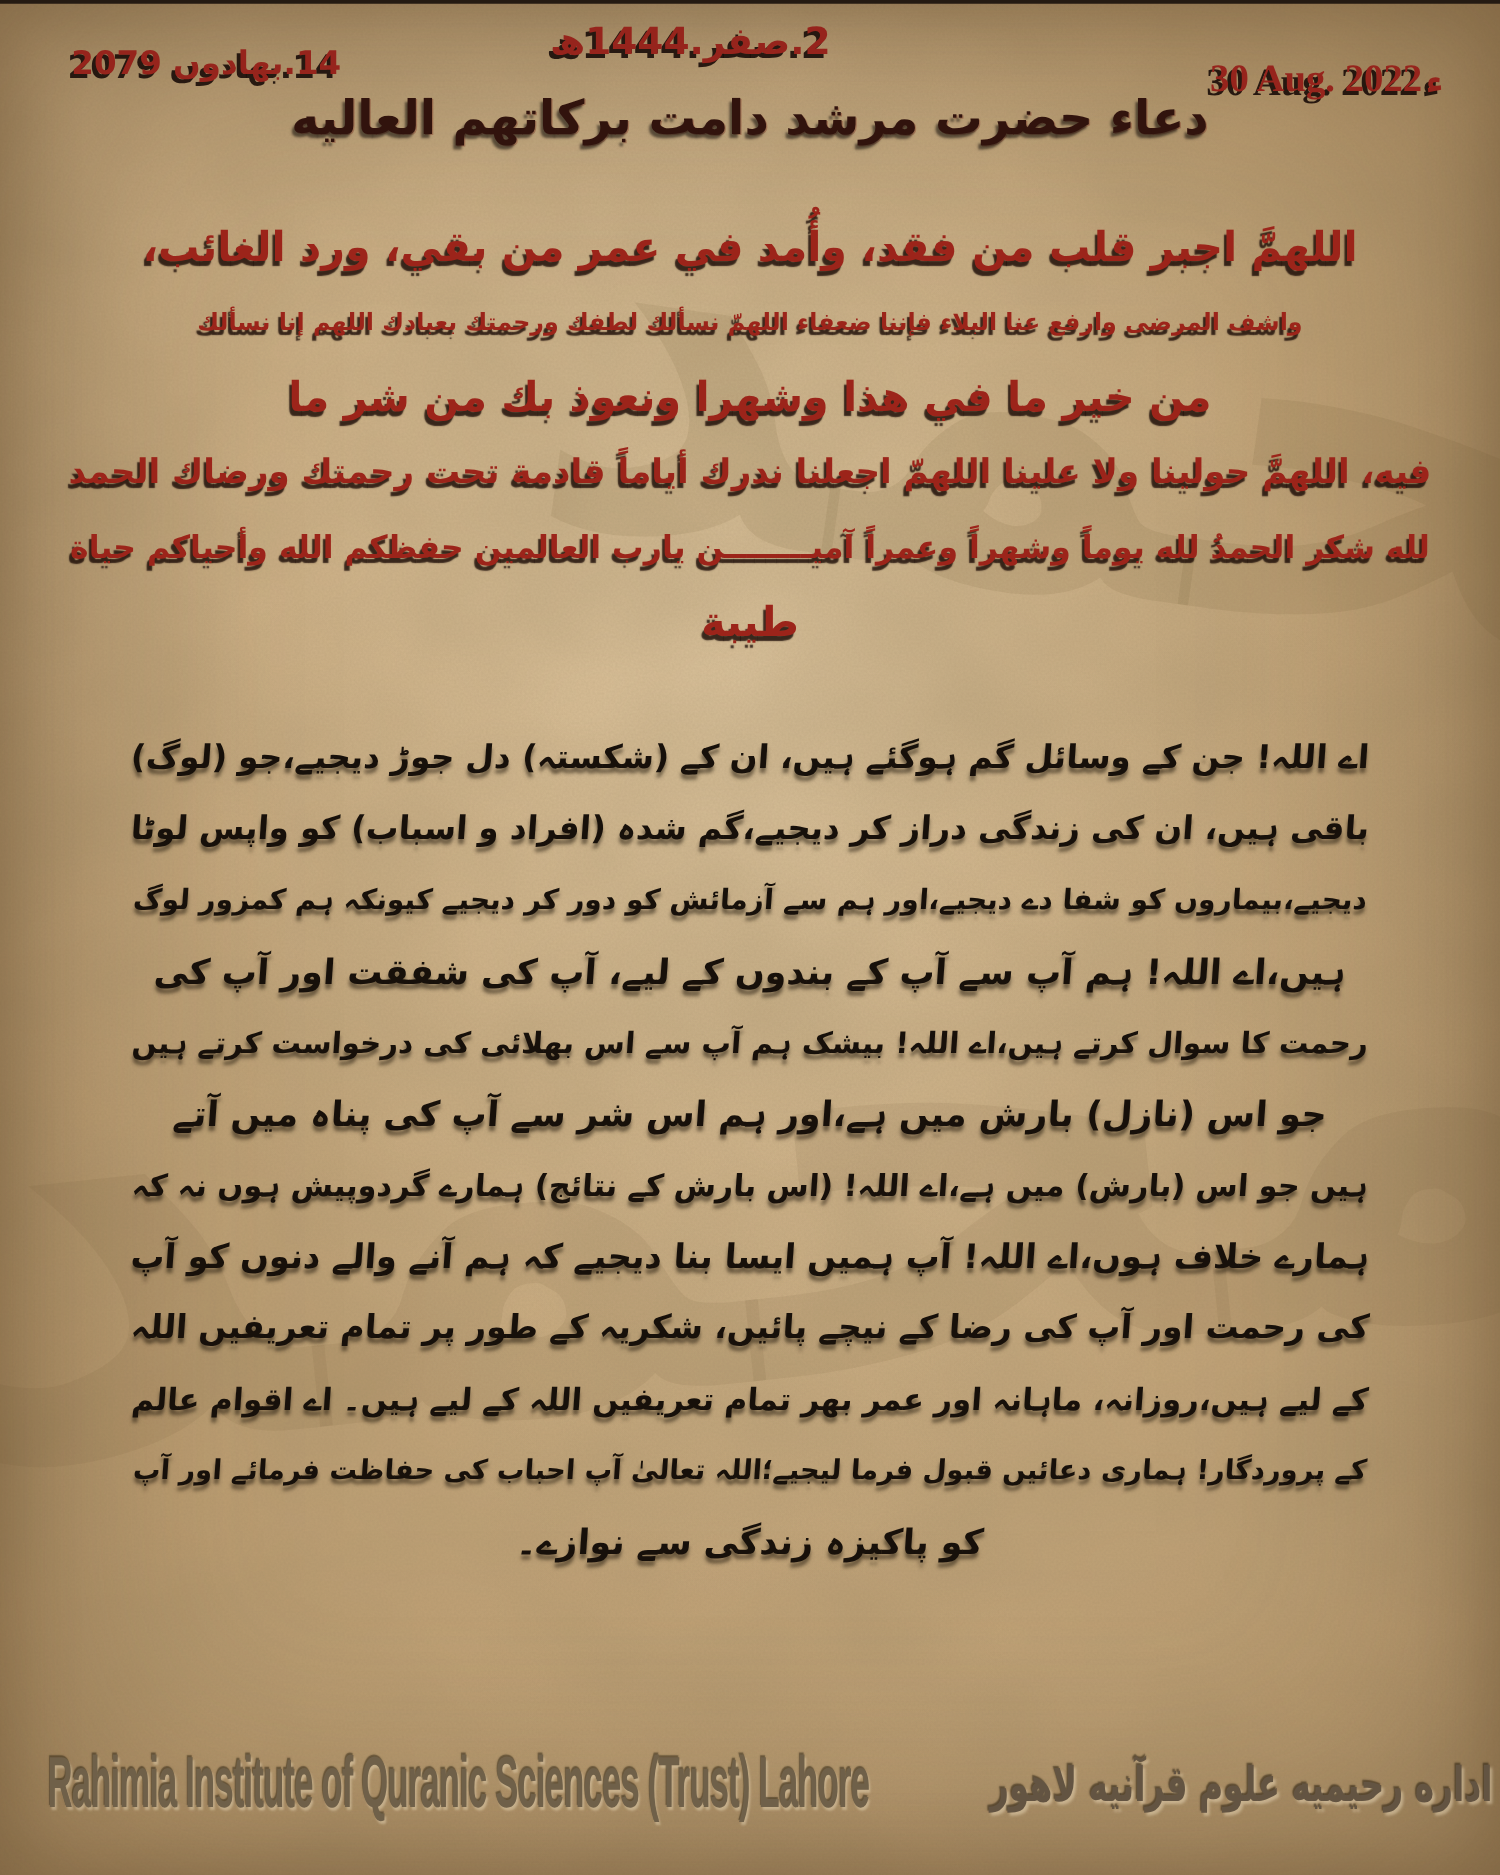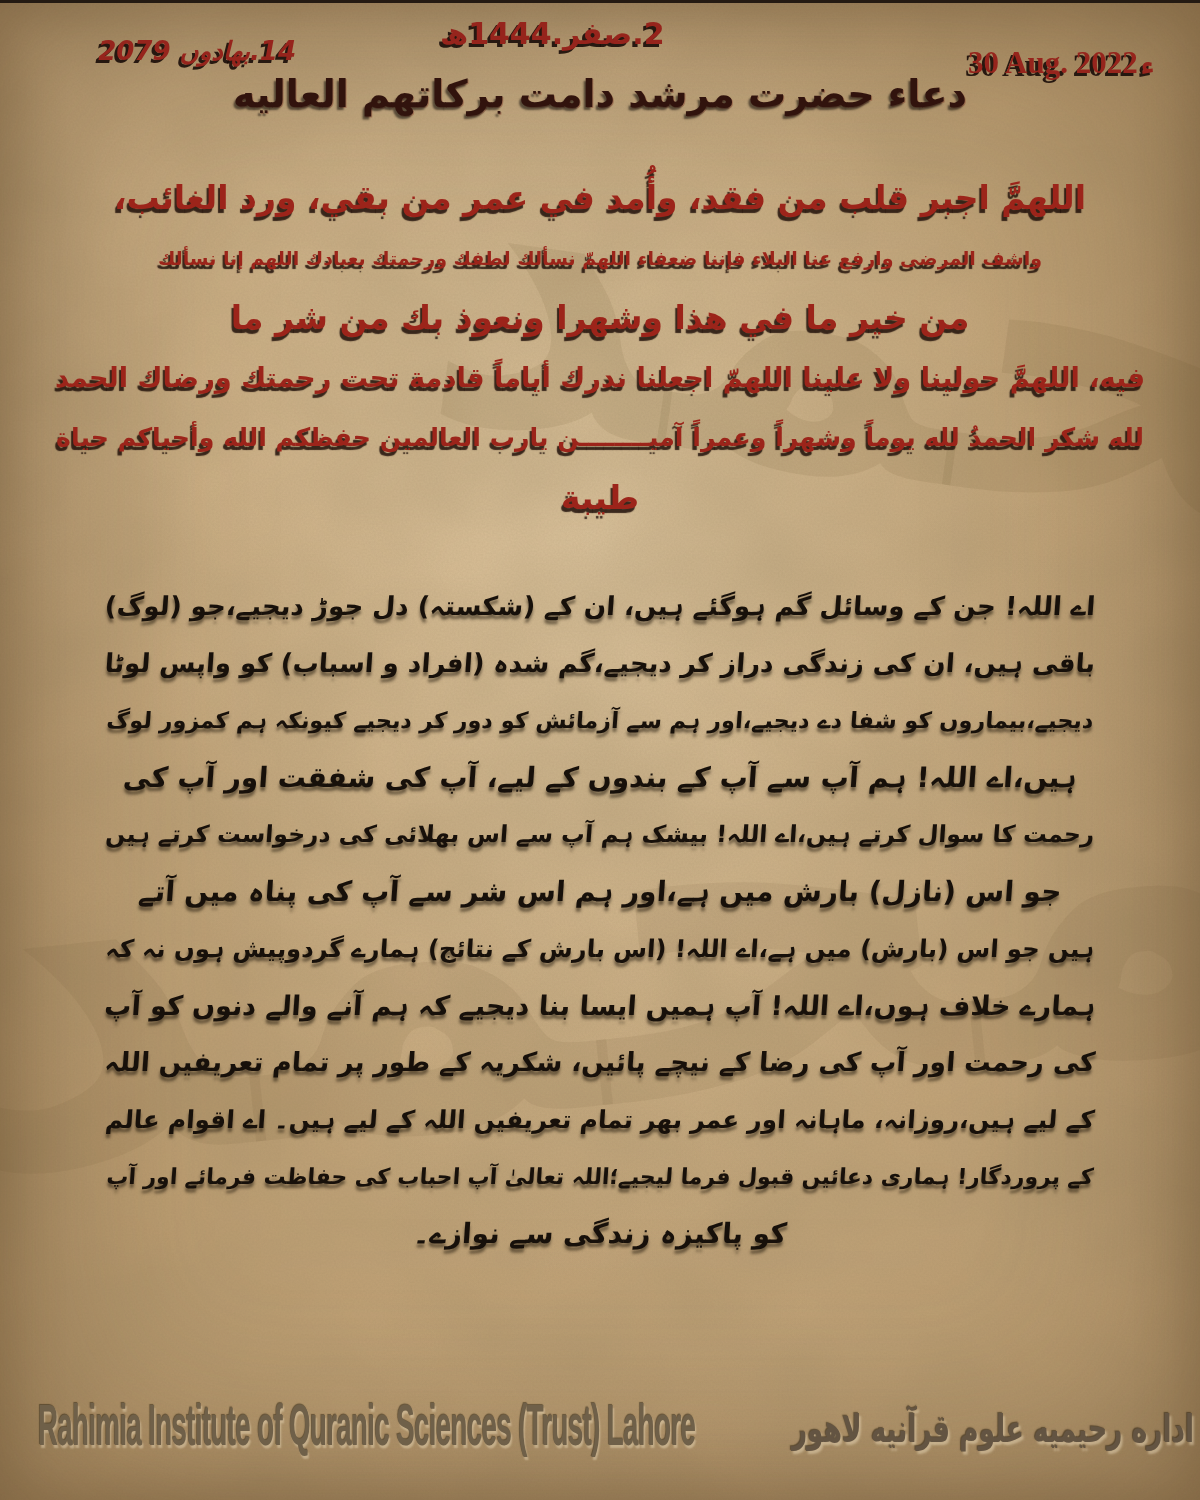--- a/index.html
+++ b/index.html
@@ -20,21 +20,21 @@
   .watermark{position:absolute;z-index:3;color:rgba(96,76,44,0.10);font-weight:bold;
     font-family:"DejaVu Sans",sans-serif;pointer-events:none;white-space:nowrap;}
   .wm1{font-size:430px;left:430px;top:90px;transform:rotate(8deg);}
   .wm2{font-size:520px;left:-60px;top:620px;transform:rotate(-6deg);color:rgba(96,76,44,0.09);}
   .content{position:absolute;inset:0;z-index:5;}
   .rtl{direction:rtl;unicode-bidi:isolate;}
   .fit{white-space:nowrap;overflow:visible;}
 
   .date{position:absolute;font-weight:bold;color:#96241c;
     text-shadow:-3px 3px 0 rgba(20,8,5,0.88);}
-  .d-left{left:76px;top:36px;font-size:30px;width:220px;text-align:right;font-style:italic;}
+  .d-left{left:55px;top:36px;font-size:30px;width:220px;text-align:center;}
   .d-center{left:440px;top:16px;width:320px;text-align:left;font-size:30px;}
   .d-right{right:18px;top:44px;font-size:31px;width:240px;text-align:center;font-family:"Liberation Serif","DejaVu Serif",serif;}
 
   .title{position:absolute;left:180px;top:72px;width:840px;margin:0;text-align:center;
     font-size:38px;font-weight:bold;color:#31130d;
     text-shadow:-2px 3px 2px rgba(10,5,3,0.55), 1px 1px 0 rgba(120,40,25,0.35);}
 
   .arabic-block{position:absolute;left:45px;top:168px;width:1110px;}
   .aline{line-height:60px;text-align:center;font-size:33px;font-weight:bold;color:#9c241a;
     text-shadow:-2px 4px 1px rgba(24,9,4,0.82);}

